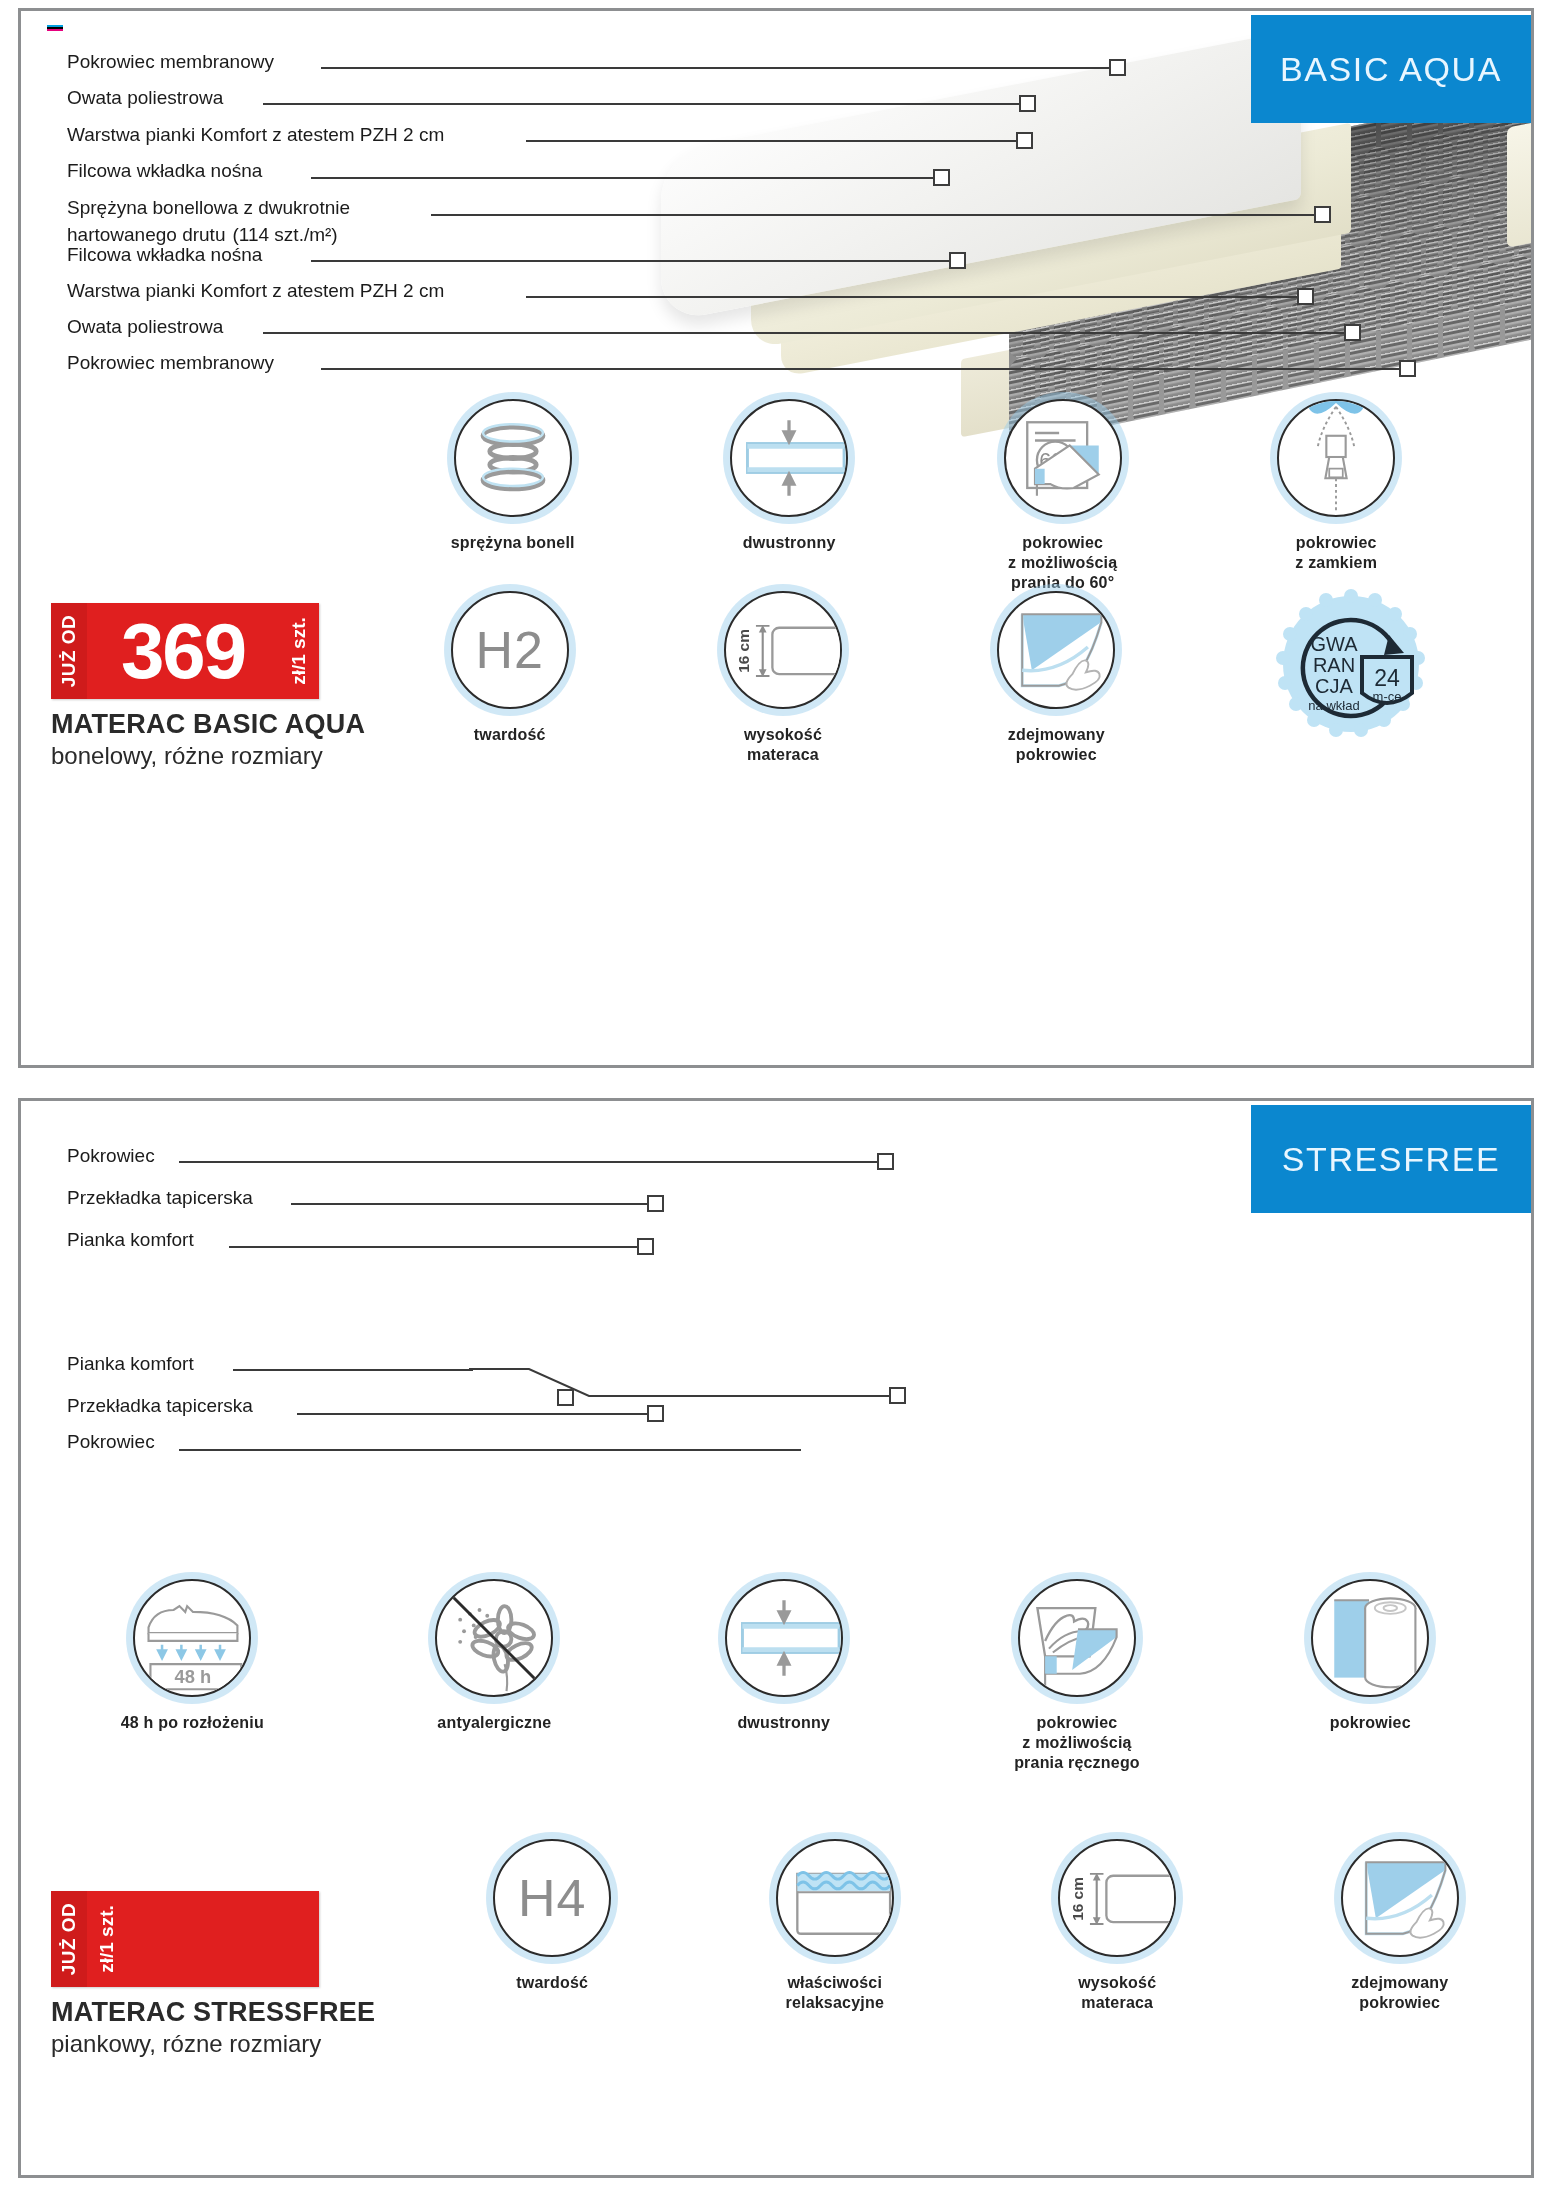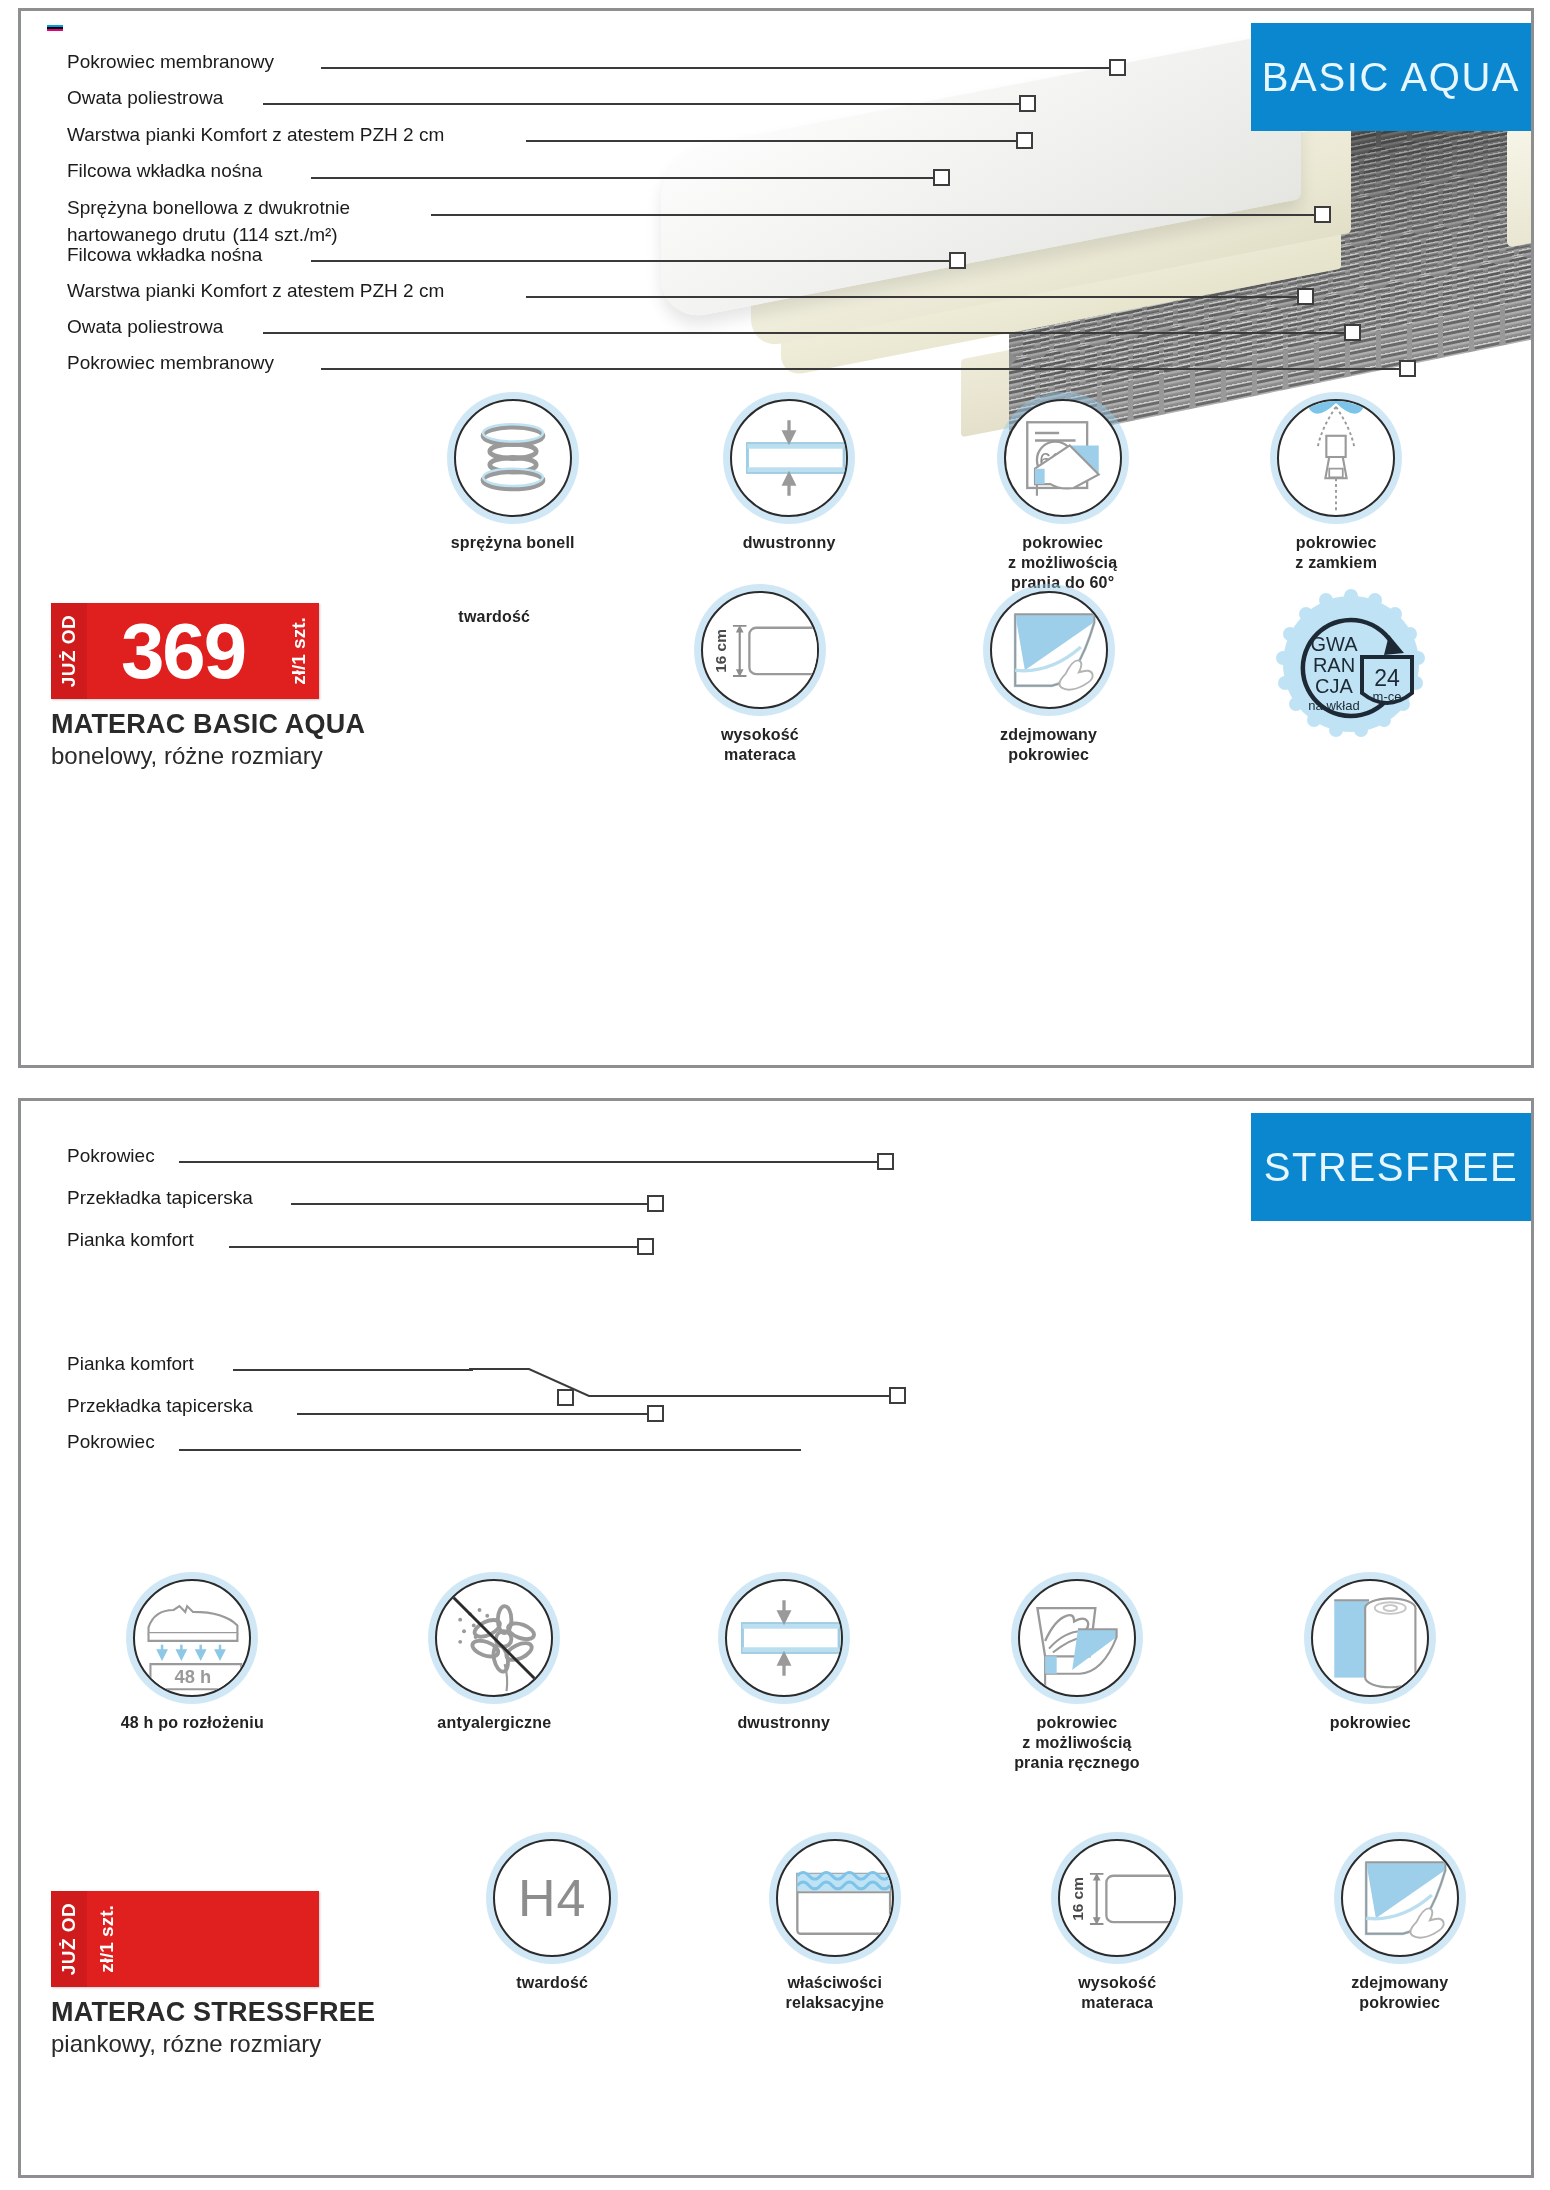--- a/index.html
+++ b/index.html
@@ -16,26 +16,26 @@
     position: absolute;
     border: 3px solid #8d8f91;
     background: #ffffff;
     overflow: hidden;
   }
   #panel-basic    { left: 18px;  top: 8px;    width: 1516px; height: 1060px; }
   #panel-stress   { left: 18px;  top: 1098px; width: 1516px; height: 1080px; }
 
   
   .banner {
-    position: absolute; top: 12px; right: 0;
+    position: absolute; top: 4px; right: 0;
     width: 280px; height: 108px;
     background: #0b87cf;
     color: #e8f6ff;
     display: flex; align-items: center; justify-content: center;
-    font-size: 40px; letter-spacing: 1.6px;
+    font-size: 34px; letter-spacing: 1.6px;
     z-index: 20;
   }
 
   
   .regmark { position:absolute; left:26px; top:14px; width:16px; height:10px; z-index:30;}
   .regmark i { display:block; height:2px; width:16px; }
 
   
   .callouts { position: absolute; left: 0; top: 0; width: 100%; height: 100%; }
   .callout {
@@ -418,20 +418,23 @@
           </svg>
         </div>
         <div class="icon-label" style="white-space:pre-line">pokrowiec
 z zamkiem</div>
       </div>
     </div>
 
     <div class="icon-grid" style="left:352px; top:580px; width:820px; justify-content:space-around;">
 
       <div class="icon-cell">
+        <div class="icon-circle">
+          <span class="hcode">H2</span>
+        </div>
         <div class="icon-label">twardość</div>
       </div>
 
       <div class="icon-cell">
         <div class="icon-circle">
           <svg width="118" height="118" viewBox="0 0 118 118">
             <rect x="48" y="36" width="78" height="48" rx="7" fill="#fff" stroke="#9a9a9a" stroke-width="2.4"></rect>
             <line x1="38" y1="36" x2="38" y2="84" stroke="#8d8d8d" stroke-width="2.2"></line>
             <polygon points="38,33 34,41 42,41" fill="#8d8d8d"></polygon>
             <polygon points="38,87 34,79 42,79" fill="#8d8d8d"></polygon>

